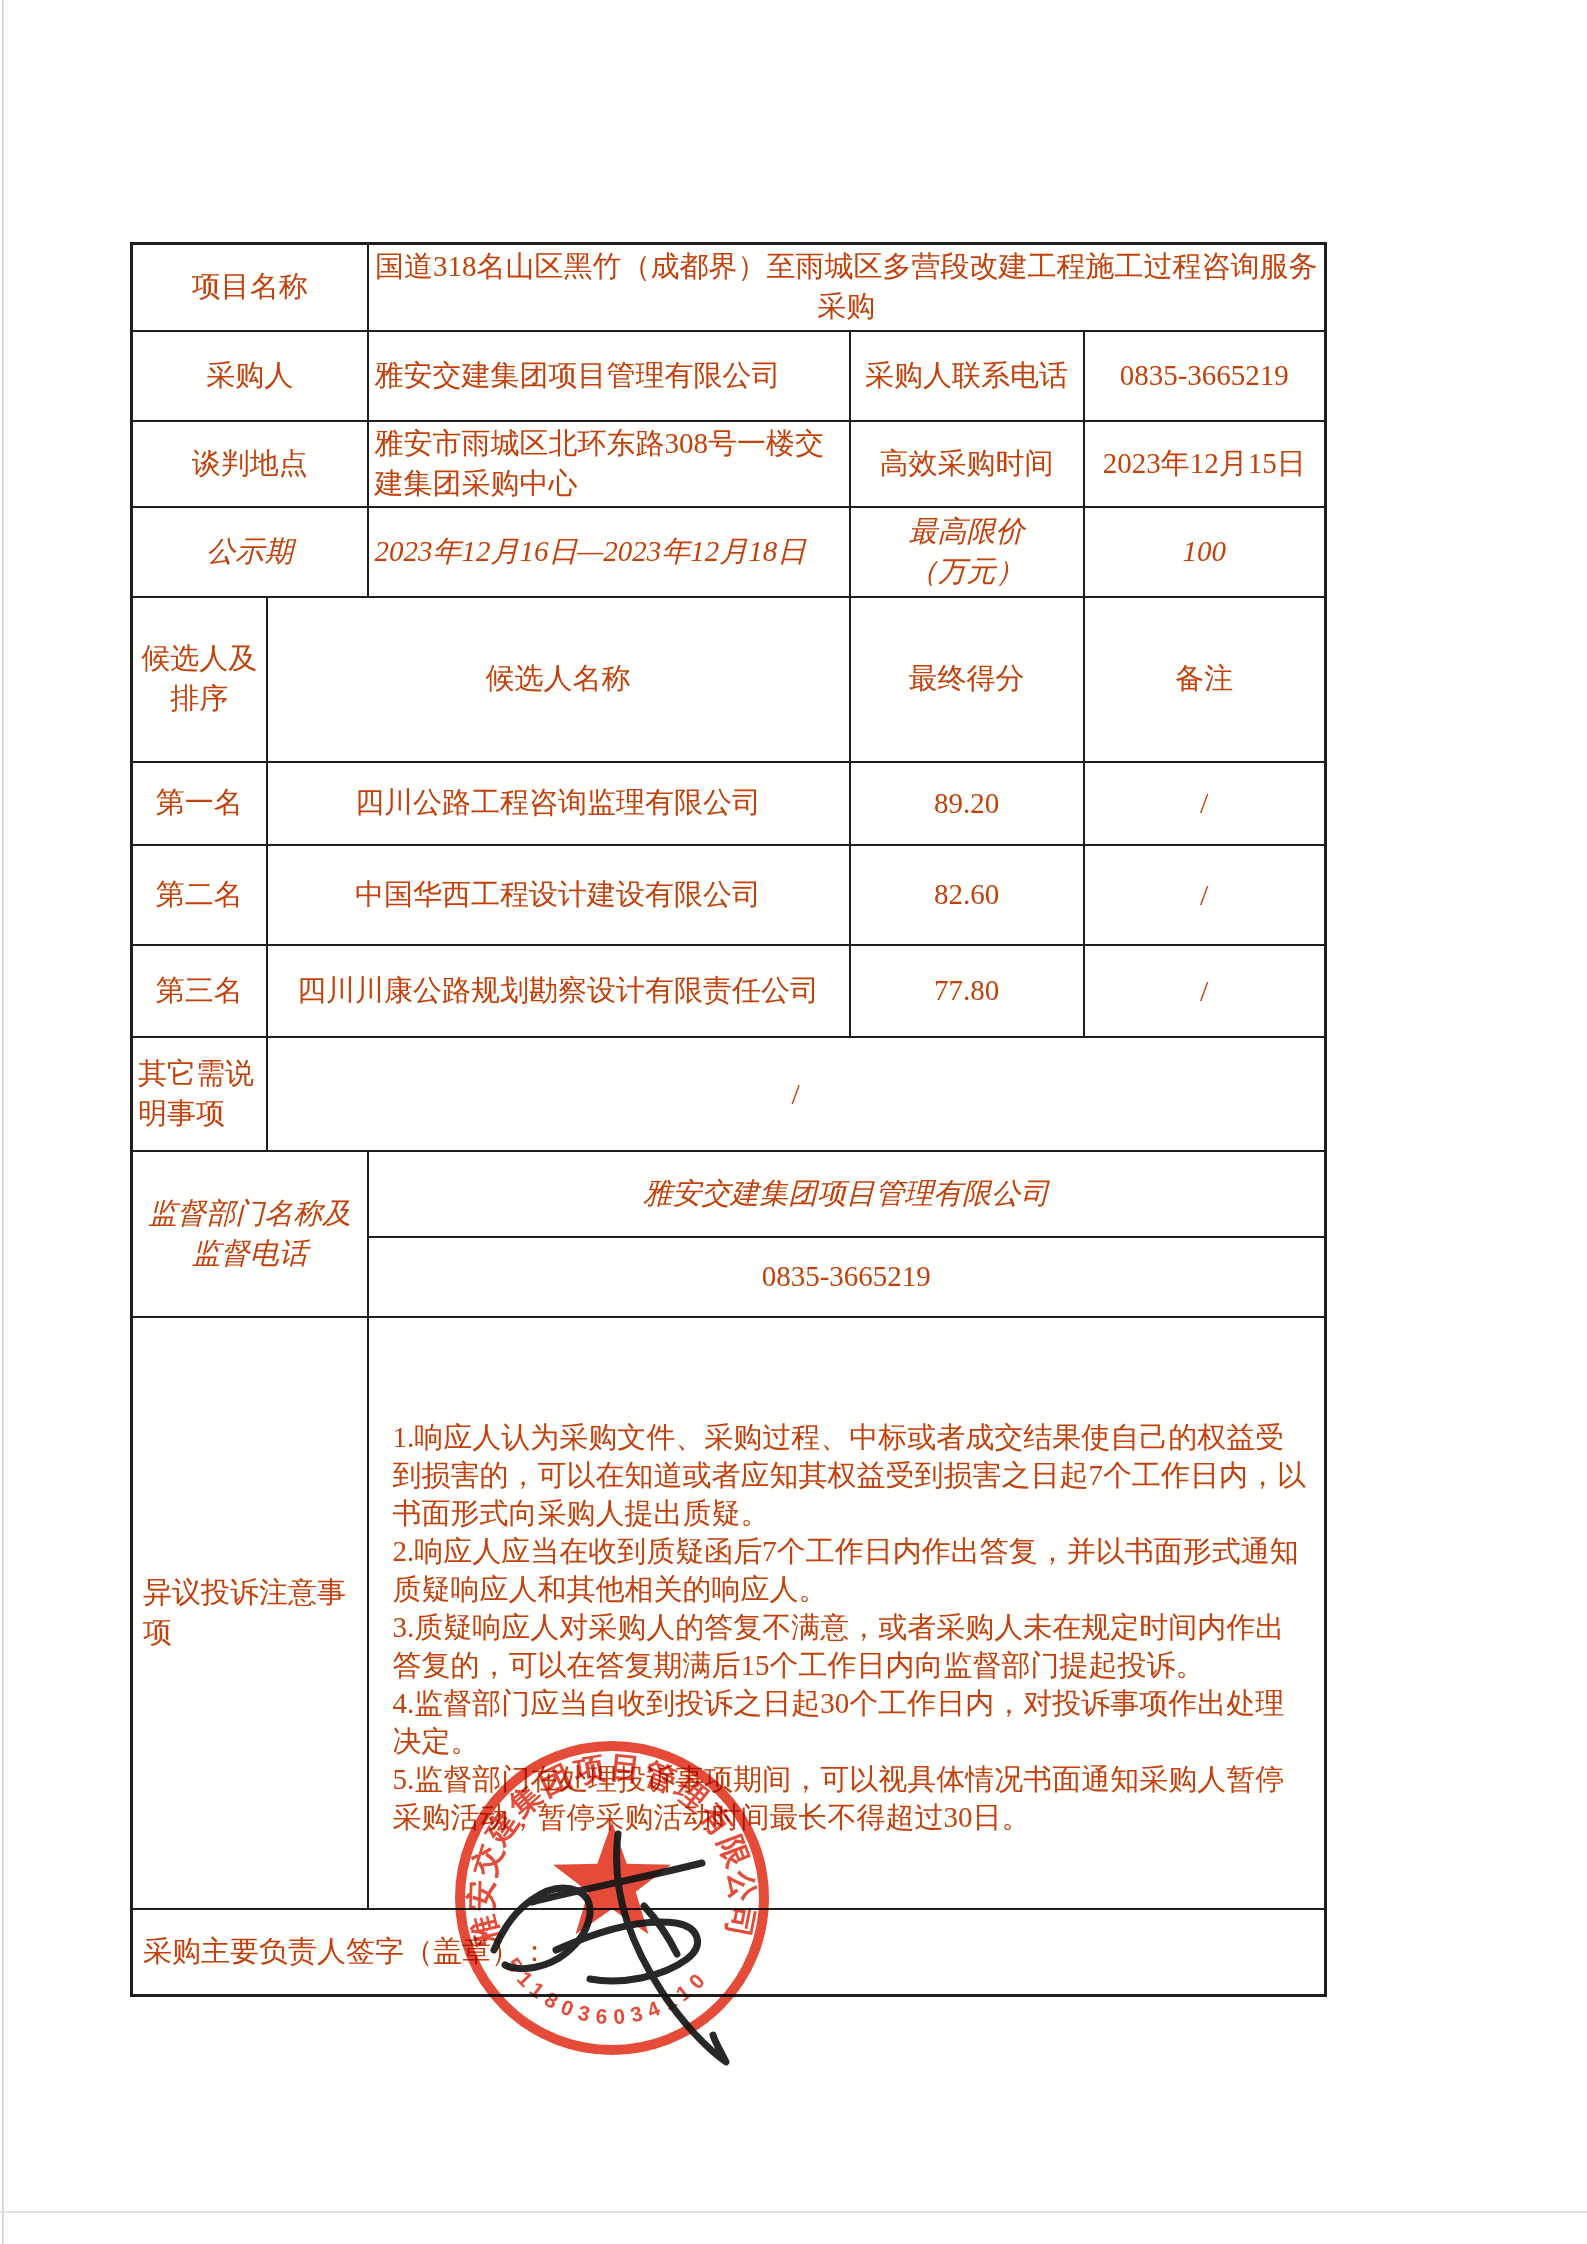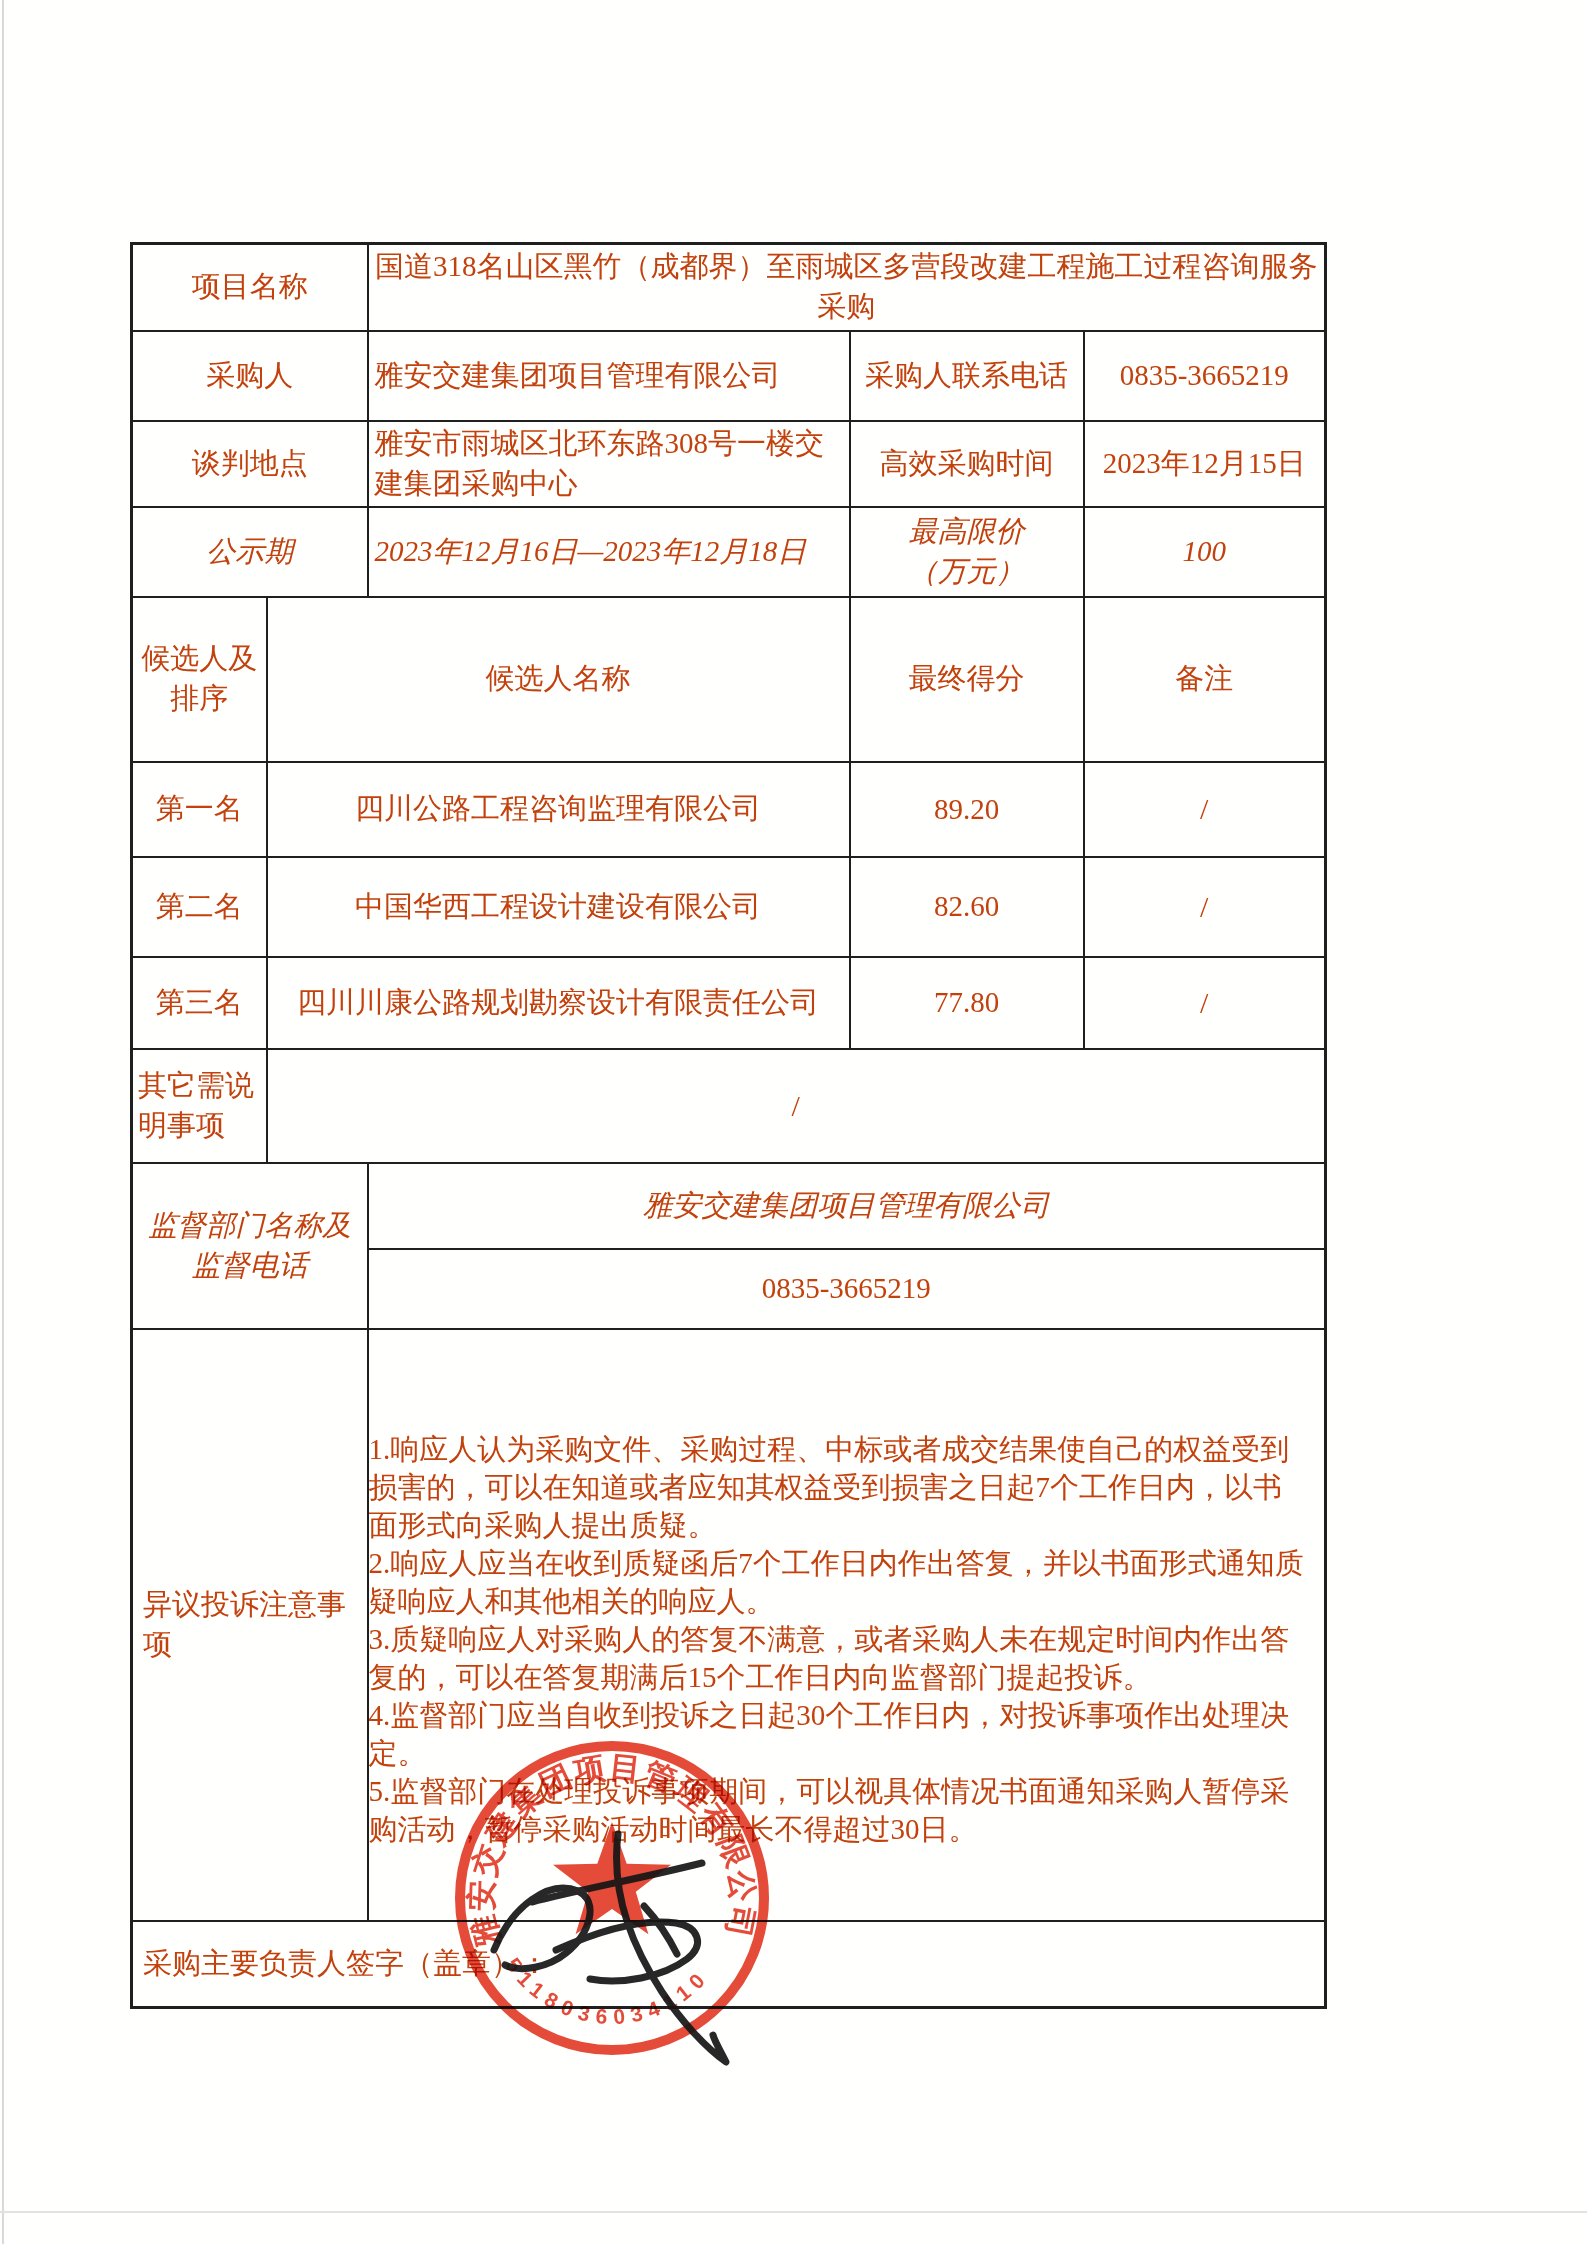--- a/index.html
+++ b/index.html
@@ -23,27 +23,27 @@
     position:absolute;left:130px;top:242px;width:1194px;
     border-collapse:collapse;table-layout:fixed;
     border:3px solid #1f1f1f;
     font-size:29px;color:#c2410c;
   }
   table.main td{border:2px solid #1f1f1f;overflow:hidden;}
   td.c{text-align:center;vertical-align:middle;padding:2px 6px;}
   td.l{text-align:left;vertical-align:middle;padding:2px 4px 2px 6px;}
   td.labelL{text-align:left;vertical-align:middle;padding:16px 5px;}
   tr.r1{height:87px;} tr.r2{height:90px;} tr.r3{height:85px;} tr.r4{height:90px;font-style:italic;}
-  tr.r5{height:165px;} tr.r6{height:95px;} tr.r7{height:100px;} tr.r8{height:92px;}
+  tr.r5{height:165px;} tr.r6{height:83px;} tr.r7{height:100px;} tr.r8{height:92px;}
   tr.r9{height:83px;} tr.r10{height:86px;font-style:italic;} tr.r11{height:80px;}
   tr.r12{height:592px;} tr.r13{height:87px;}
   td.maxprice{padding:2px 30px;}
   td.objection-content{
     vertical-align:top;text-align:left;
-    padding:100px 14px 18px 0;
+    padding:100px 14px 18px 24px;
     font-size:29px;line-height:38px;
   }
   td.sig{ text-align:left;vertical-align:middle;padding:2px 8px 2px 10px;}
   .slash{font-size:30px;}
   svg.overlay{position:absolute;left:0;top:0;pointer-events:none;}
   .seal-group{mix-blend-mode:multiply;opacity:0.93;}
   .sig-group{opacity:0.92;}
 </style>
 </head>
 <body>

